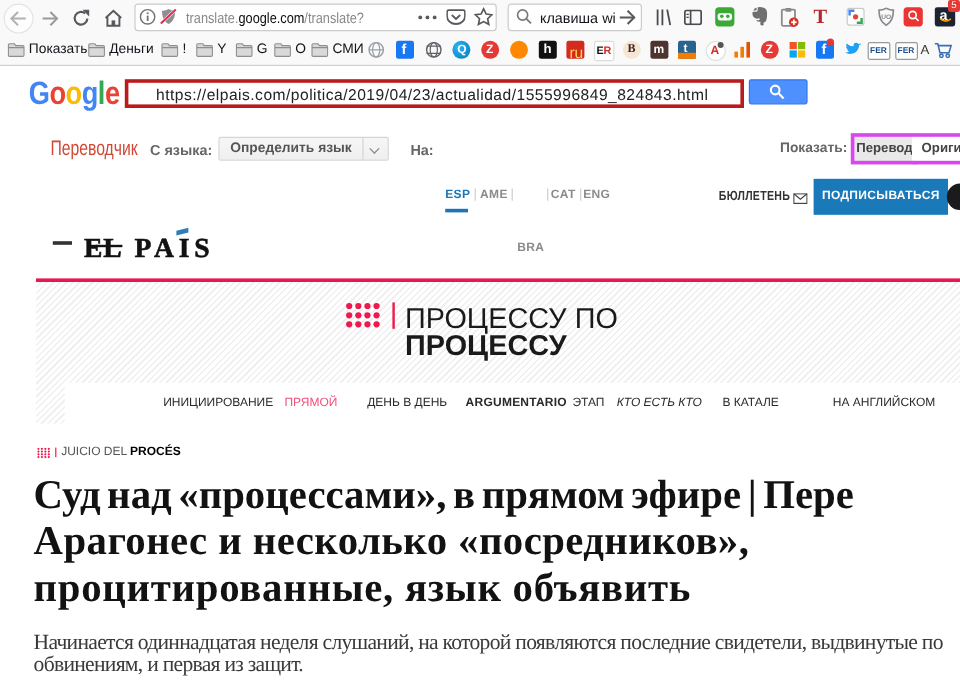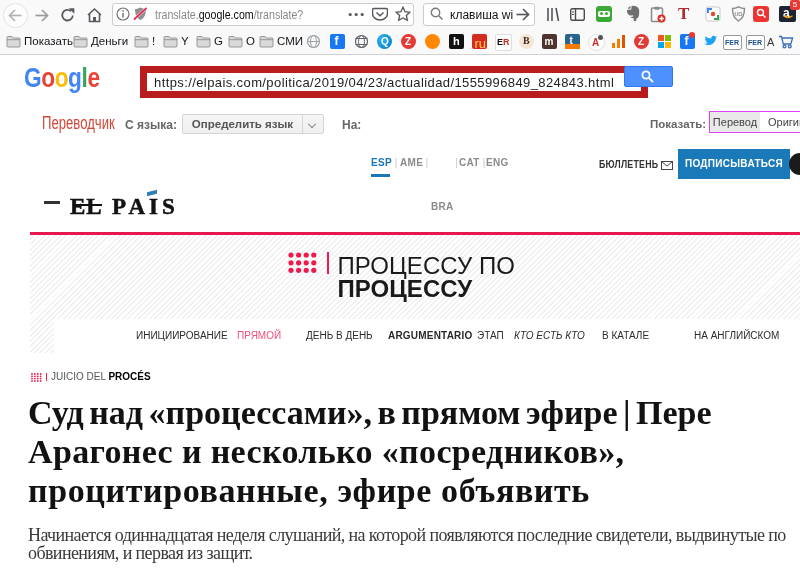--- a/index.html
+++ b/index.html
@@ -11,28 +11,28 @@
   #toolbar{left:0;top:0;width:800px;height:29px;background:#f9f9fa;}
   #bookbar{left:0;top:29px;width:800px;height:25px;background:#f9f9fa;border-bottom:1px solid #cfcfd4;}
   .urlbox{background:#fff;border:1px solid #ccc;border-radius:3px;}
   #addrbar{left:112px;top:3px;width:300px;height:21px;}
   #searchbar{left:423px;top:3px;width:110px;height:21px;}
   .bmlabel{top:35px;font-size:11.5px;color:#15141a;}
   .fico{width:15px;height:15px;top:34px;border-radius:2px;}
   
   #gsec{left:0;top:55px;width:800px;height:90px;background:#fff;}
   #glogo{left:24px;top:63px;font-size:27px;font-weight:bold;letter-spacing:-0.5px;transform:scaleX(0.84);transform-origin:left top;}
-  #gurl{left:140px;top:66px;width:487px;height:18px;border:7px solid #b91c1c;font-size:13px;letter-spacing:0.4px;color:#222;padding-left:7px;line-height:19px;white-space:nowrap;overflow:hidden;}
+  #gurl{left:104px;top:66px;width:487px;height:18px;border:3px solid #b91c1c;font-size:13px;letter-spacing:0.4px;color:#222;padding-left:23px;line-height:19px;white-space:nowrap;overflow:hidden;}
   #gbtn{left:624px;top:66px;width:47px;height:19px;background:#4d90fe;border:1px solid #3079ed;border-radius:2px;}
   #trword{left:42px;top:112.5px;font-size:17.5px;color:#d14836;transform:scaleX(0.75);transform-origin:left top;}
   .glabel{font-size:12px;font-weight:bold;color:#666;top:118px;}
   .gsel{top:114px;height:20px;box-sizing:border-box;border:1px solid #d5d5d5;border-radius:2px;background:linear-gradient(#f6f6f6,#efefef);font-size:11.5px;font-weight:bold;color:#555;text-align:center;line-height:18px;padding-right:20px;}
   .garr{position:absolute;right:0;top:0;width:20px;height:18px;border-left:1px solid #d5d5d5;}
   .garr::after{content:"";position:absolute;left:6.5px;top:5.5px;width:5px;height:5px;border-right:1.5px solid #888;border-bottom:1.5px solid #888;transform:rotate(45deg);}
-  .gbtn2{top:111px;height:20px;border:1px solid #d946ef;font-size:11px;font-weight:normal;color:#444;text-align:center;line-height:20px;}
+  .gbtn2{top:111px;height:20px;border:3px solid #d946ef;font-size:11px;font-weight:bold;color:#444;text-align:center;line-height:20px;}
   
   .epnav{top:157px;font-size:10px;font-weight:bold;color:#8b8b8b;letter-spacing:0.3px;}
   .epsep{top:156px;font-size:11px;color:#ccc;font-weight:normal;}
   #epblue{left:678px;top:149px;width:112px;height:30px;background:#1a79b9;color:#fff;font-size:10px;font-weight:bold;text-align:center;line-height:30px;letter-spacing:0.3px;}
   #eplogo{left:70px;top:195px;font-family:"Liberation Serif",serif;font-size:23px;font-weight:bold;color:#121212;line-height:23px;-webkit-text-stroke:0.5px #121212;}
   #redline{left:30px;top:232px;width:770px;height:3px;background:#e8174f;}
   
   #band{left:30px;top:235px;width:770px;height:118px;background:repeating-linear-gradient(135deg,#ffffff 0px,#ffffff 2.4px,#f0f0f2 2.4px,#f0f0f2 3.8px);}
   #navbar{left:54px;top:319px;width:746px;height:34px;background:#fff;}
   .bnav{top:330px;font-size:10px;color:#2b2b2b;letter-spacing:0px;}
@@ -457,15 +457,15 @@
           <circle cx="9.7" cy="5.6" r="0.9"></circle>
           <circle cx="1.0" cy="7.9" r="0.9"></circle>
           <circle cx="3.9" cy="7.9" r="0.9"></circle>
           <circle cx="6.8" cy="7.9" r="0.9"></circle>
           <circle cx="9.7" cy="7.9" r="0.9"></circle>
         </g>
       </svg>
     </div>
   <div class="abs" style="left:45.5px;top:372.8px;width:1.5px;height:8px;background:#ee1a4e;"></div>
   <div class="abs" id="kicker">JUICIO DEL <b style="color:#000;">PROCÉS</b></div>
-  <div class="abs" id="headline"><span style="word-spacing:-3px;text-align:center;">Суд над «процессами», в прямом эфире | Пере</span><br><span style="letter-spacing:0.35px;">Арагонес и несколько «посредников»,</span><br><span style="letter-spacing:0.6px;">процитированные, эфире объявить</span></div>
+  <div class="abs" id="headline"><span style="word-spacing:-3px;text-align:center;">Суд над «процессами», в прямом эфире | Пере</span><br><span style="letter-spacing:0.35px;">Арагонес и несколько «посредников»,</span><br><span style="letter-spacing:0.6px;">процитированные, язык объявить</span></div>
   <div class="abs" id="sub">Начинается одиннадцатая неделя слушаний, на которой появляются последние свидетели, выдвинутые по<br>обвинениям, и первая из защит.</div>
 </div>
 
 </body></html>

